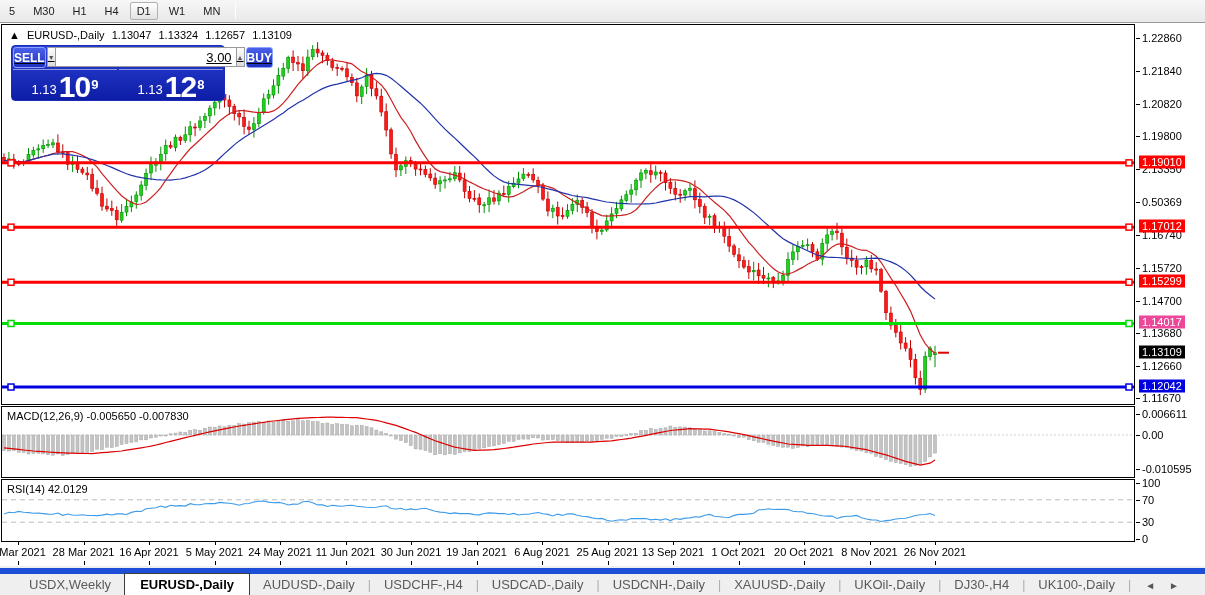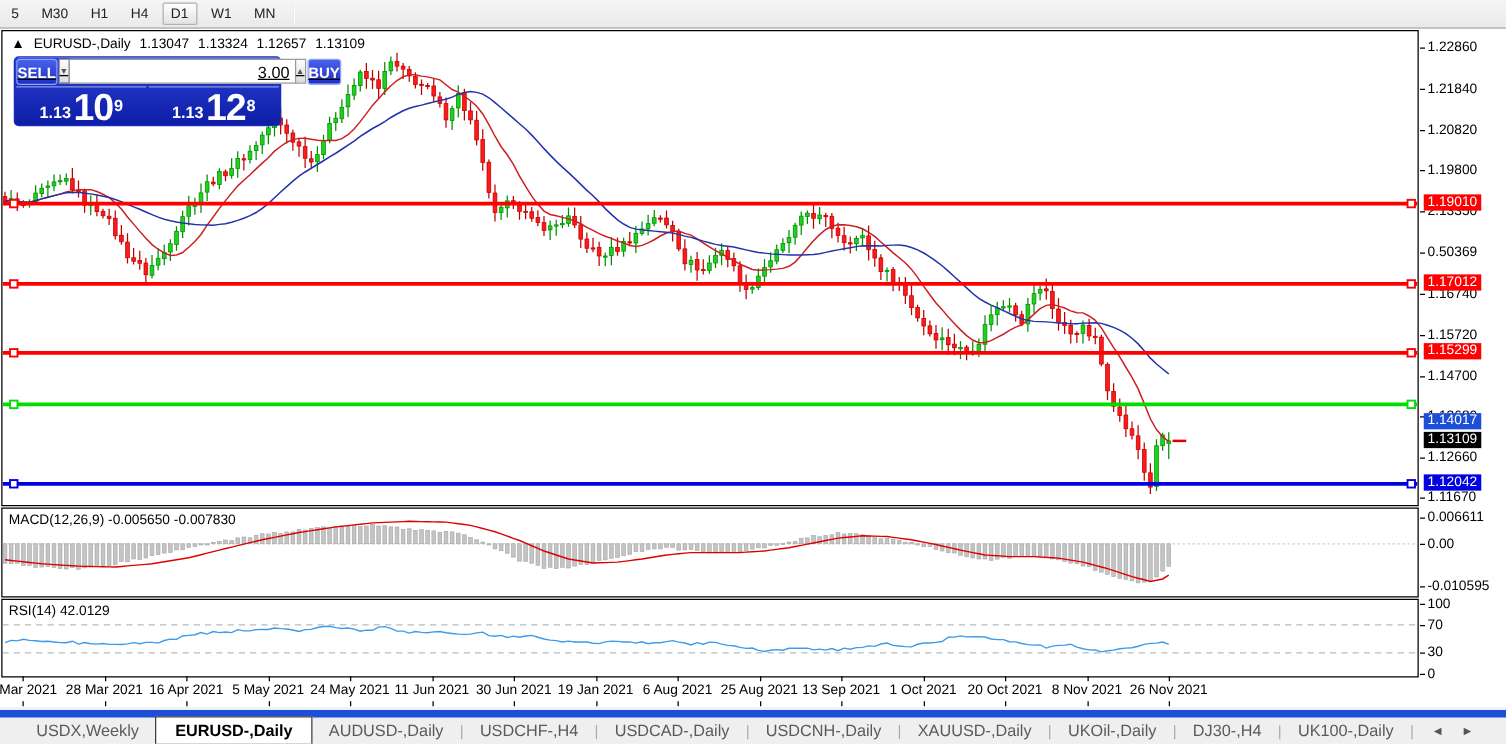--- a/index.html
+++ b/index.html
@@ -36,21 +36,21 @@
   .tp-btn { width:49px; height:21px; margin:1px; border:1px solid #8ea2ff; border-radius:3px;
     background:linear-gradient(#4a61ea,#1e30c0); color:#fff; font-size:12px; font-weight:bold;
     display:flex; align-items:center; justify-content:center; cursor:pointer; }
   .spin { width:15px; height:20px; margin-top:1px; background:linear-gradient(#fdfdfd,#dcdcdc);
     border:1px solid #9a9a9a; color:#555; font-size:7px; display:flex; align-items:center; justify-content:center; cursor:pointer; }
   #tp-volume { flex:1; height:20px; margin-top:1px; border:1px solid #9a9a9a; border-left:none; border-right:none;
     font-size:13px; text-align:right; padding-right:4px; font-family:"Liberation Sans",sans-serif; }
   #tp-row2 { display:flex; flex:1; }
   .tp-price { flex:1; margin:1px; border-top:1px solid rgba(255,255,255,.5);
     display:flex; align-items:flex-end; justify-content:center; color:#fff; padding-bottom:2px; cursor:pointer; }
-  .tp-small { font-size:13px; font-weight:bold; margin-right:2px; line-height:20px; }
+  .tp-small { font-size:13px; font-weight:normal; margin-right:2px; line-height:20px; }
   .tp-big { font-size:30px; font-weight:bold; line-height:26px; letter-spacing:-1px; }
   .tp-sup { font-size:13px; font-weight:bold; line-height:30px; align-self:flex-start; margin-left:1px; }
 
   
   .y-label { position:absolute; left:1142px; font-size:11px; color:#000; transform:translateY(-50%); white-space:nowrap; }
   .y-tick  { position:absolute; left:1136px; width:4px; height:1px; background:#000; }
   .y-badge { position:absolute; left:1139px; transform:translateY(-50%); font-size:11px; color:#fff;
     padding:0px 3px 1px 3px; white-space:nowrap; }
   .x-label { position:absolute; top:546px; font-size:11px; color:#000; transform:translateX(-50%); white-space:nowrap; }
   .x-tick  { position:absolute; width:1px; height:4px; background:#000; }
@@ -750,21 +750,21 @@
         <div class="y-tick" style="top: 277.52px;"></div>
         <div class="y-label" style="top: 310.335px;">1.13680</div>
         <div class="y-tick" style="top: 310.335px;"></div>
         <div class="y-label" style="top: 343.15px;">1.12660</div>
         <div class="y-tick" style="top: 343.15px;"></div>
         <div class="y-label" style="top: 375px;">1.11670</div>
         <div class="y-tick" style="top: 375px;"></div>
         <div class="y-badge" style="top: 138.861px; background: rgb(255, 0, 0);">1.19010</div>
         <div class="y-badge" style="top: 203.139px; background: rgb(255, 0, 0);">1.17012</div>
         <div class="y-badge" style="top: 258.249px; background: rgb(255, 0, 0);">1.15299</div>
-        <div class="y-badge" style="top: 299.493px; background: #1d4ed8; margin-top: 15px;">1.14017</div>
+        <div class="y-badge" style="top: 299.493px; background: #ec4899;">1.14017</div>
         <div class="y-badge" style="top: 363.032px; background: rgb(0, 0, 224);">1.12042</div>
         <div class="y-badge" style="top: 328.705px; background: rgb(0, 0, 0);">1.13109</div>
         <div class="y-label" style="top: 390.812px;">0.006611</div>
         <div class="y-tick" style="top: 390.812px;"></div>
         <div class="y-label" style="top: 412px;">0.00</div>
         <div class="y-tick" style="top: 412px;"></div>
         <div class="y-label" style="top: 445.957px;">-0.010595</div>
         <div class="y-tick" style="top: 445.957px;"></div>
         <div class="y-label" style="top: 460px;">100</div>
         <div class="y-tick" style="top: 460px;"></div>

